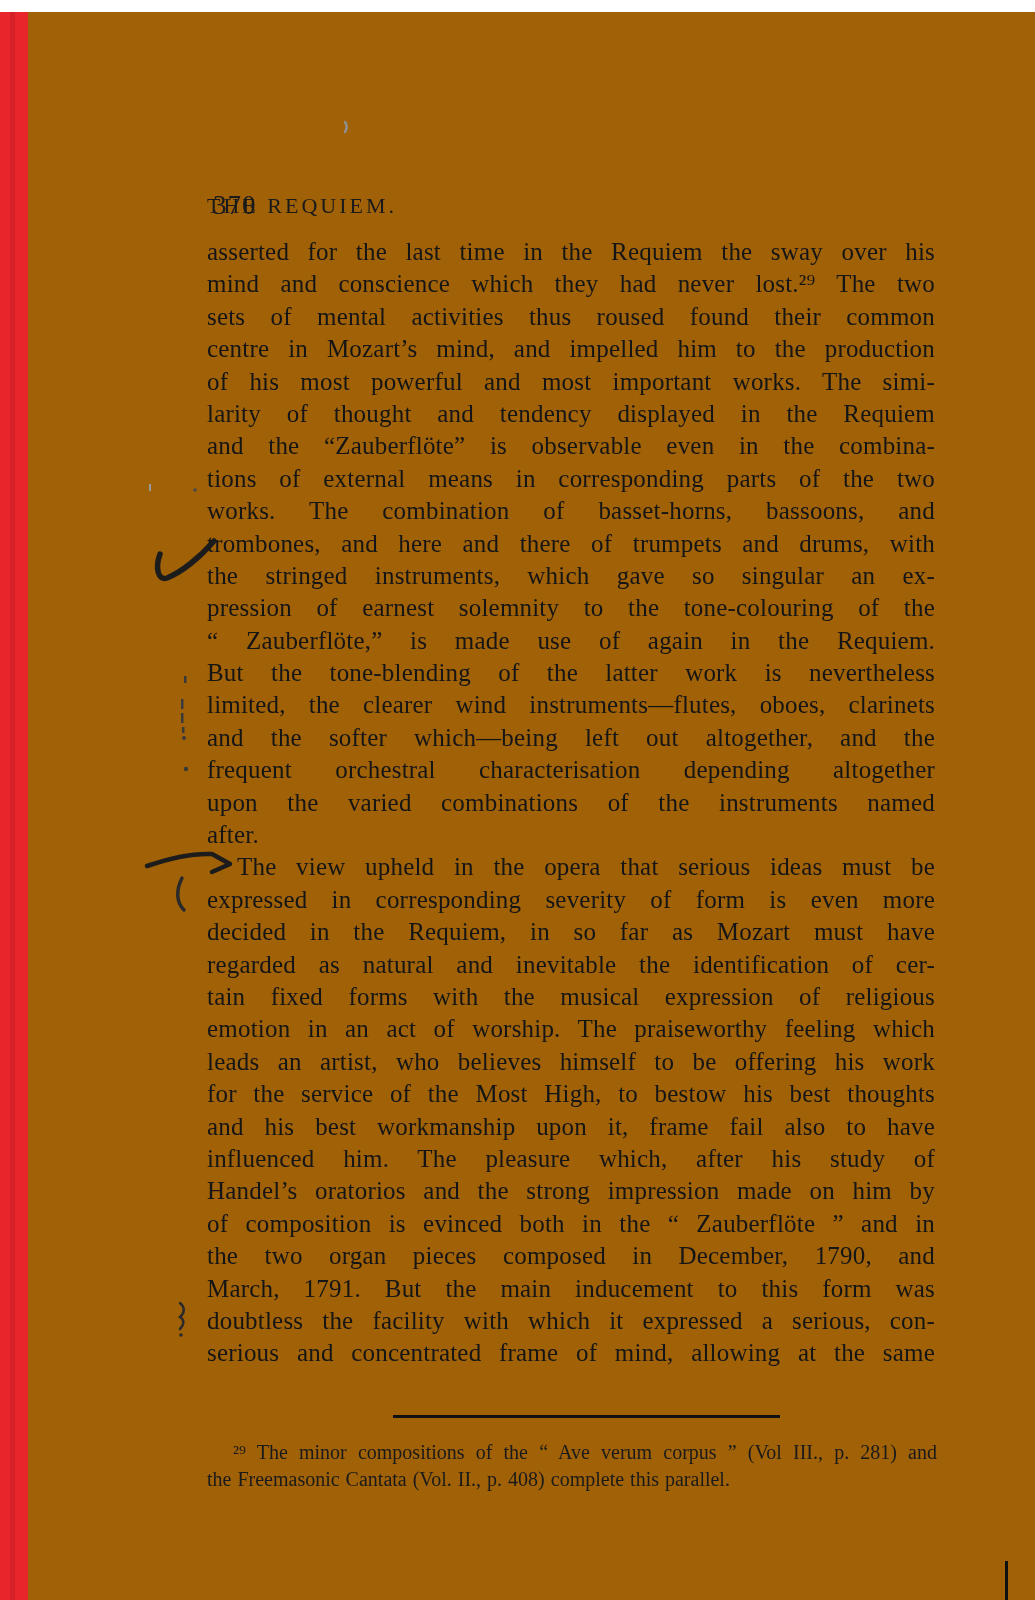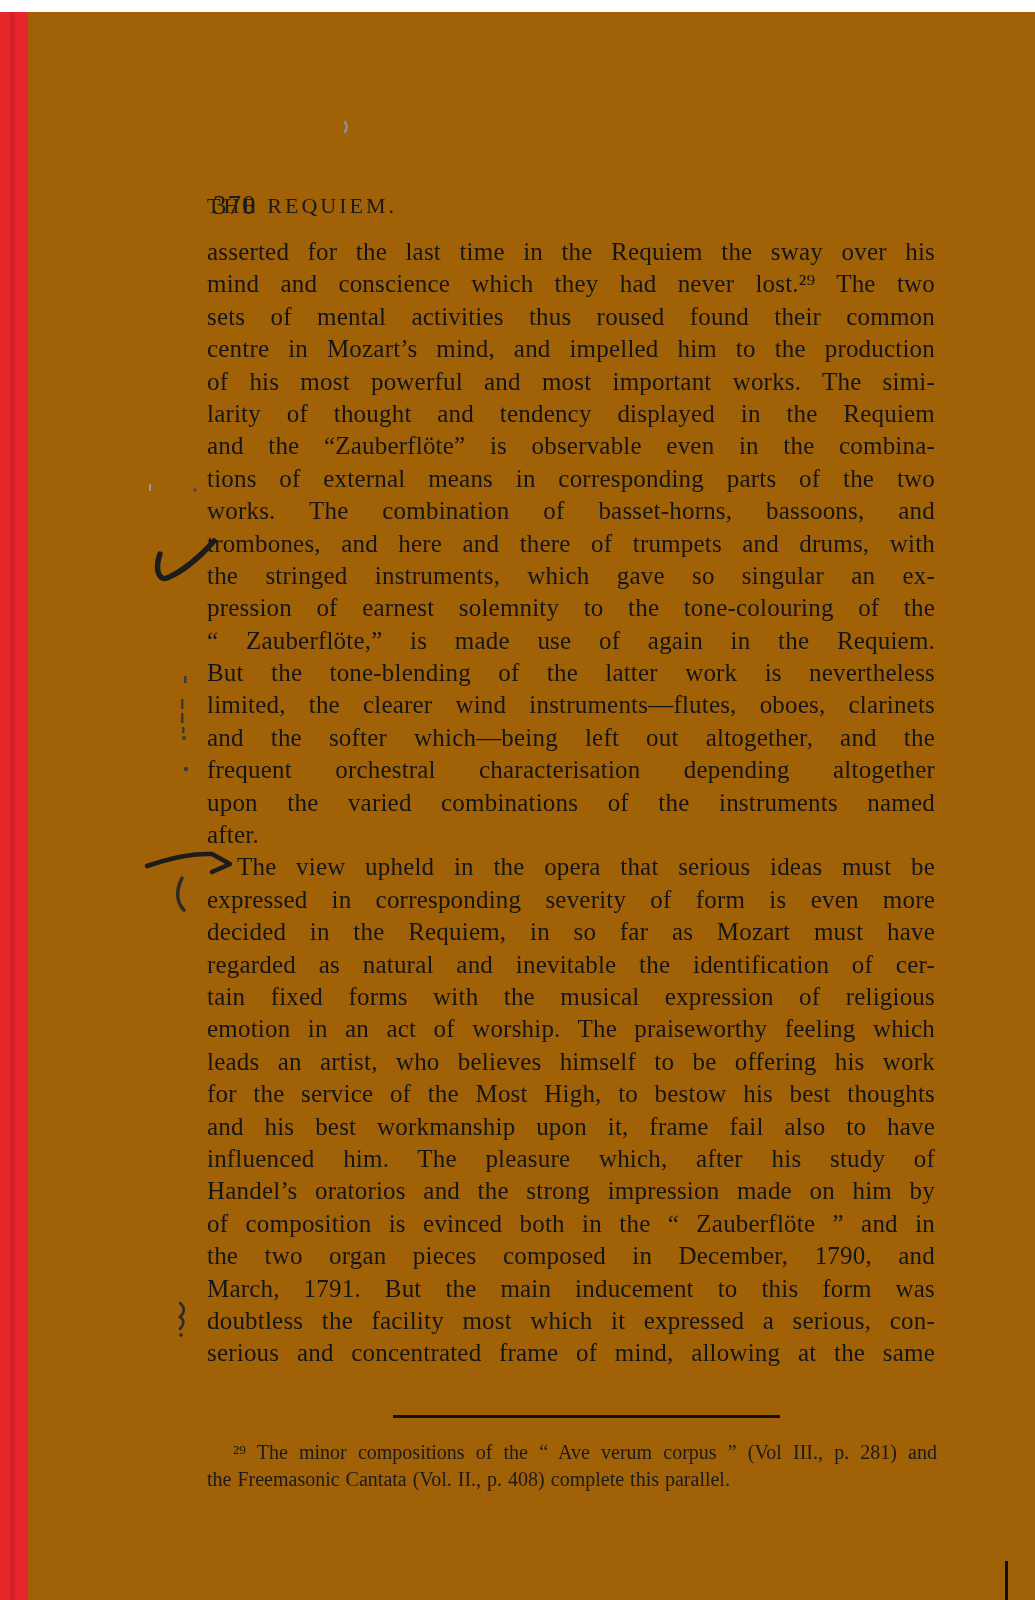--- a/index.html
+++ b/index.html
@@ -92,21 +92,21 @@
       <div class="bl">tain fixed forms with the musical expression of religious</div>
       <div class="bl">emotion in an act of worship.  The praiseworthy feeling which</div>
       <div class="bl">leads an artist, who believes himself to be offering his work</div>
       <div class="bl">for the service of the Most High, to bestow his best thoughts</div>
       <div class="bl">and his best workmanship upon it, frame fail also to have</div>
       <div class="bl">influenced him.  The pleasure which, after his study of</div>
       <div class="bl">Handel’s oratorios and the strong impression made on him by</div>
       <div class="bl">of composition is evinced both in the “ Zauberflöte ” and in</div>
       <div class="bl">the two organ pieces composed in December, 1790, and</div>
       <div class="bl">March, 1791.  But the main inducement to this form was</div>
-      <div class="bl">doubtless the facility most which it expressed a serious, con-</div>
+      <div class="bl">doubtless the facility with which it expressed a serious, con-</div>
       <div class="bl">serious and concentrated frame of mind, allowing at the same</div>
     </div>
 
   <div class="fnrule"></div>
   <div class="footnote">
     <div class="fl first">²⁹ The minor compositions of the “ Ave verum corpus ” (Vol III., p. 281) and</div>
     <div class="fl">the Freemasonic Cantata (Vol. II., p. 408) complete this parallel.</div>
   </div>
 
   <div class="edge-line"></div>

